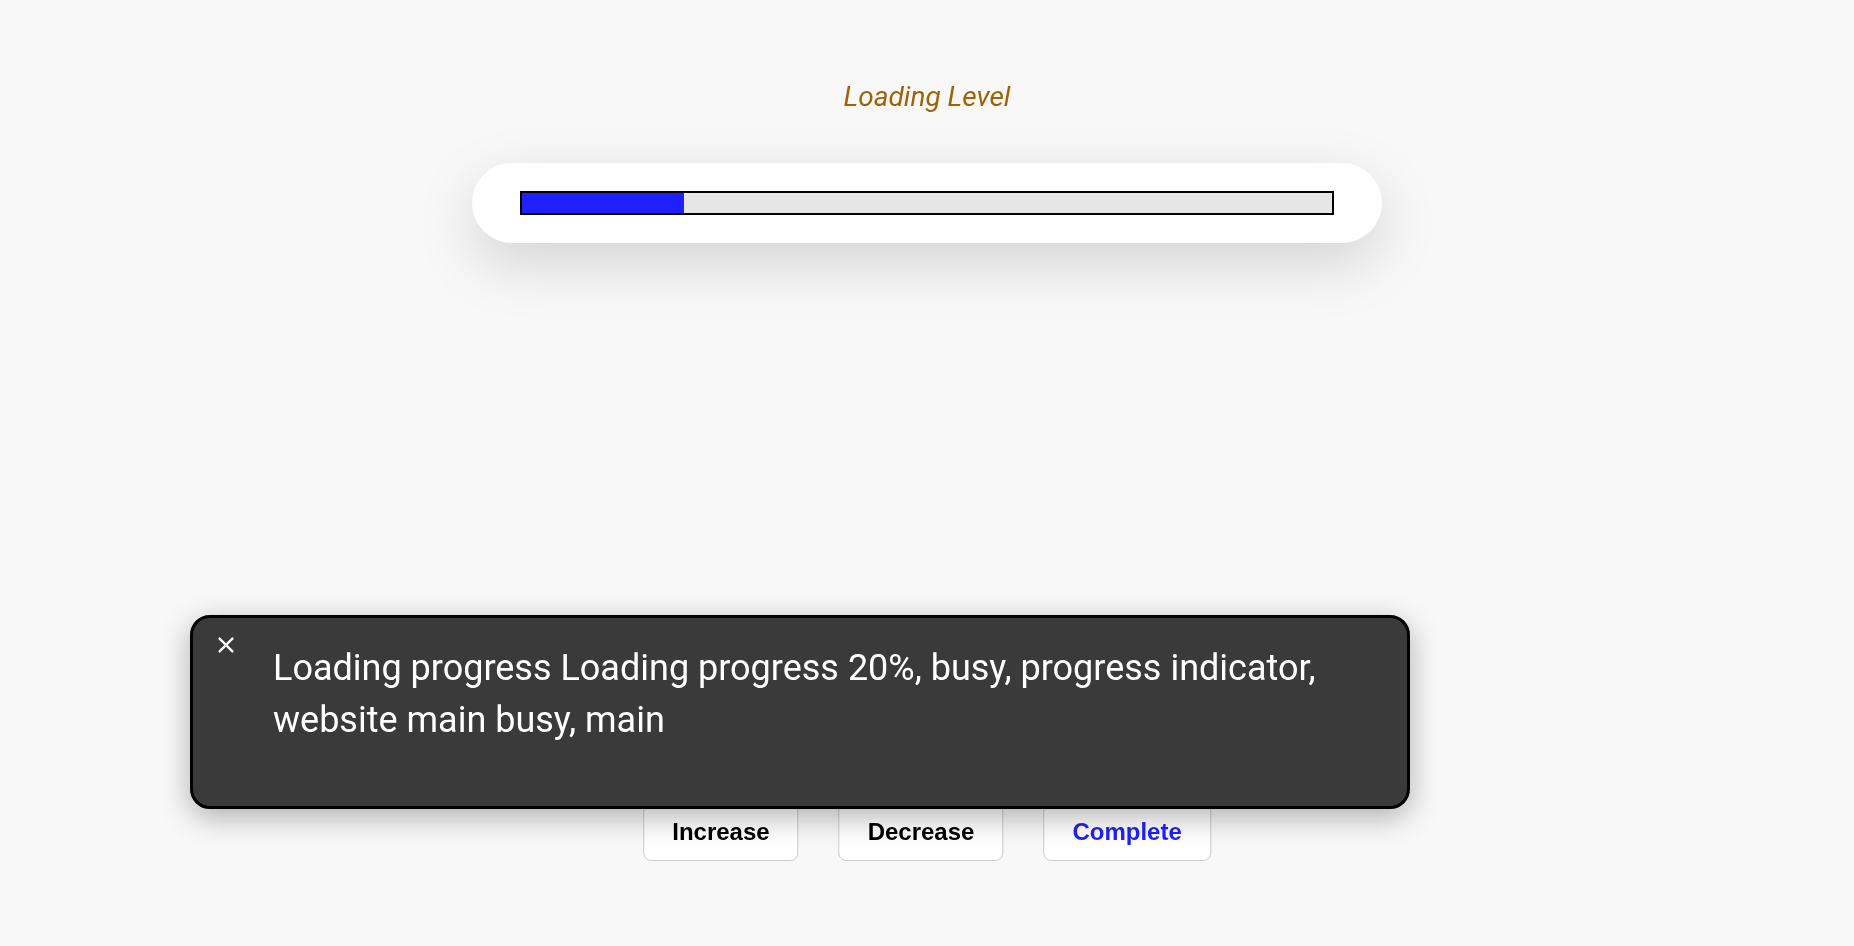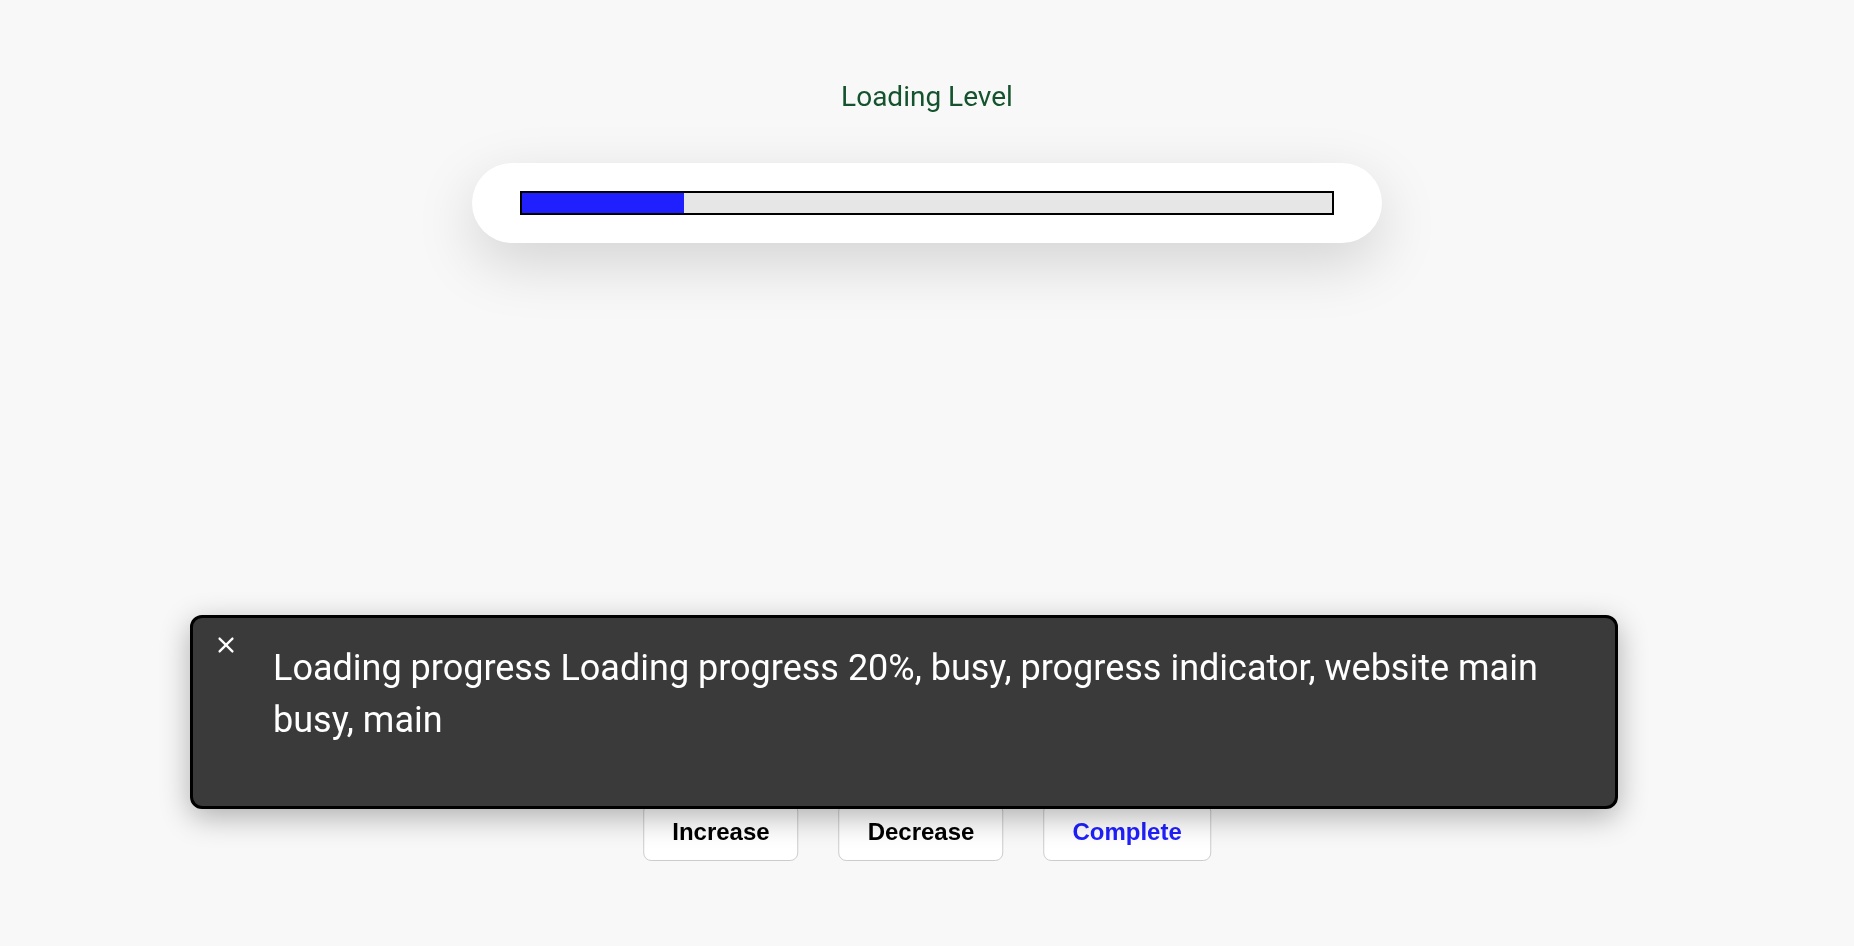--- a/index.html
+++ b/index.html
@@ -21,22 +21,23 @@
       display: flex;
       flex-direction: column;
       align-items: center;
       width: 100%;
       padding-top: 80px;
     }
     
     .title {
       font-size: 28px;
       font-weight: 400;
-      color: #14532d;
+      color: #a16207;
       margin-bottom: 50px;
+      font-style: italic;
     }
     
     .progress-container {
       background-color: #ffffff;
       border-radius: 50px;
       padding: 28px 48px;
       box-shadow: 0 20px 60px rgba(0, 0, 0, 0.15);
       width: 910px;
     }
     
@@ -85,24 +86,24 @@
     
     .btn-danger {
       color: #d63030;
       border: 2px solid #f0a0a0;
     }
     
     .overlay {
       position: absolute;
       top: 615px;
       left: 190px;
-      width: 1428px;
+      width: 1220px;
       background-color: #3a3a3a;
       border: 3px solid #000000;
-      border-radius: 12px;
+      border-radius: 20px;
       box-shadow: 0 8px 30px rgba(0, 0, 0, 0.3);
       padding: 24px 60px 60px 60px;
     }
     
     .overlay-close {
       position: absolute;
       top: 16px;
       left: 22px;
       width: 22px;
       height: 22px;

